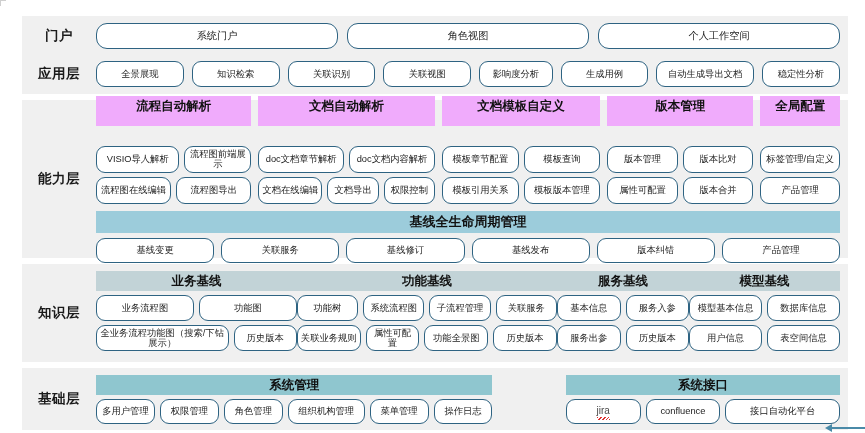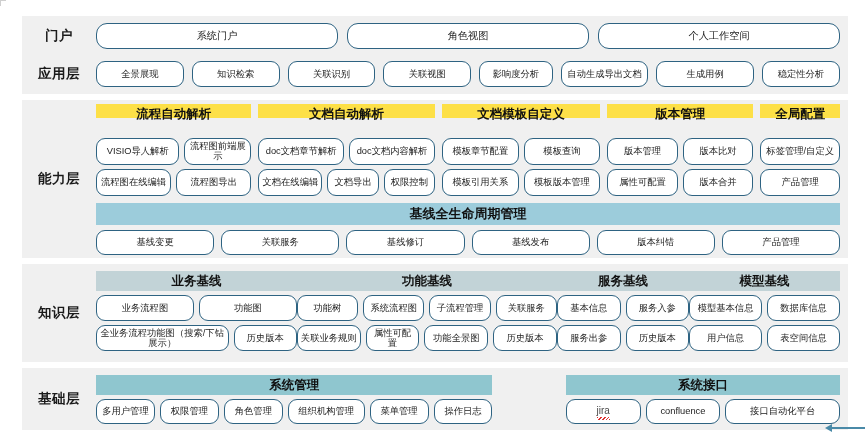--- a/index.html
+++ b/index.html
@@ -68,26 +68,26 @@
   
   #band-cap { top: 100px; height: 158px; align-items: center; }
   .cap-groups { display: flex; gap: 7px; }
   .cap-col { display: flex; flex-direction: column; }
   .cap-col.c1 { flex: 1.52 1 0; }
   .cap-col.c2 { flex: 1.73 1 0; }
   .cap-col.c3 { flex: 1.55 1 0; }
   .cap-col.c4 { flex: 1.43 1 0; }
   .cap-col.c5 { flex: 0.78 1 0; }
   .grp-head {
-    background: #fde047;
+    background: #f0abfc;
     color: #111;
     font-weight: bold;
     font-size: 12.5px;
     text-align: center;
-    height: 14px;
+    height: 30px;
     line-height: 21px;
     margin-bottom: 20px;
   }
   .cap-rowcells { display: flex; gap: 5px; margin-bottom: 4px; }
   .cap-rowcells .pill { height: 27px; flex: 1 1 0; }
   .cap-rowcells .pill.w-sm { flex: 0.78 1 0; }
   .cap-rowcells .pill.w-lg { flex: 1.3 1 0; }
 
   .baseline-head {
     background: #9cccdb;
@@ -198,22 +198,22 @@
 
   <div class="band" id="band-app">
     <div class="band-label">应用层</div>
     <div class="band-body">
       <div class="app-row">
         <div class="pill">全景展现</div>
         <div class="pill">知识检索</div>
         <div class="pill">关联识别</div>
         <div class="pill">关联视图</div>
         <div class="pill">影响度分析</div>
+        <div class="pill">生成用例</div>
         <div class="pill">自动生成导出文档</div>
-        <div class="pill">生成用例</div>
         <div class="pill">稳定性分析</div>
       </div>
     </div>
   </div>
 
   <div class="band" id="band-cap">
     <div class="band-label">能力层</div>
     <div class="band-body">
 
       <div class="cap-groups">

